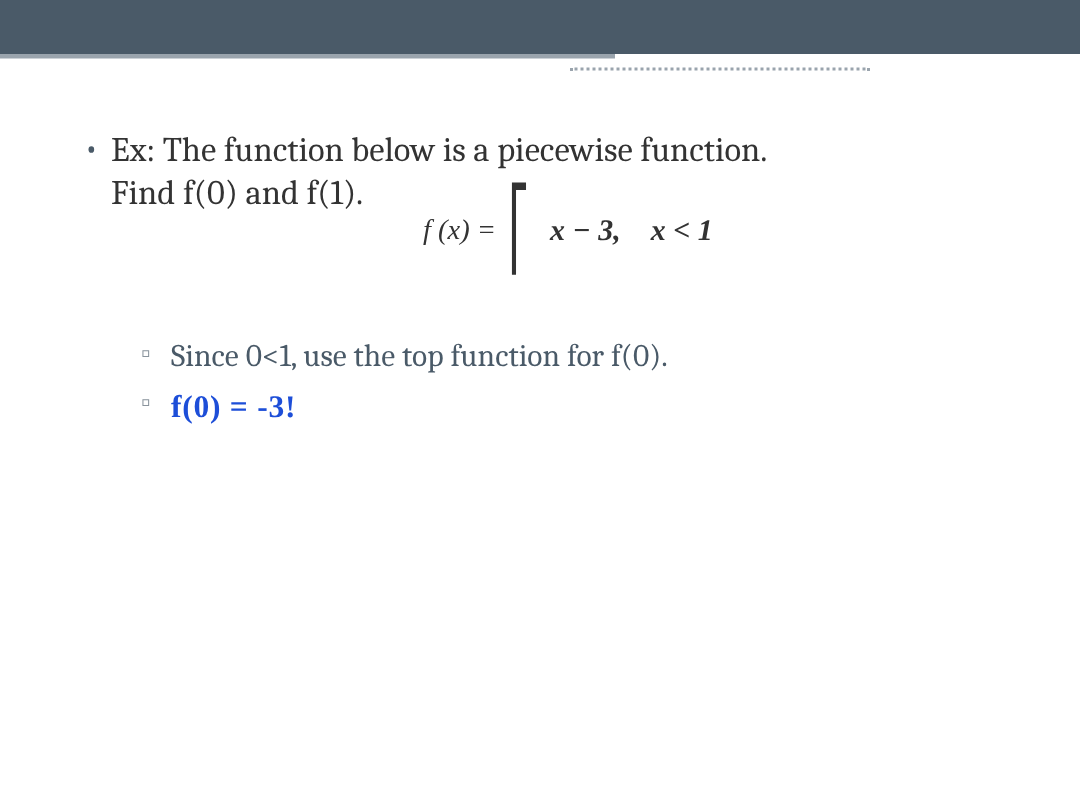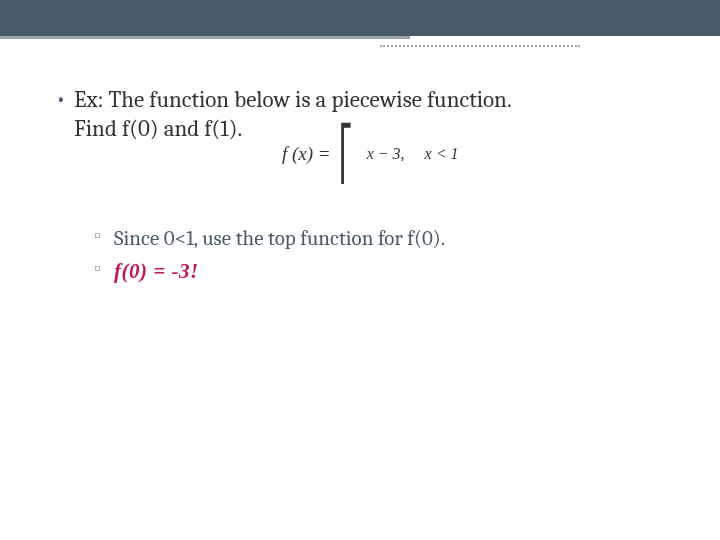--- a/index.html
+++ b/index.html
@@ -81,23 +81,22 @@
     content: "▫";
     position: absolute;
     left: 8px;
     top: 0;
     color: #8a949d;
     font-size: 18px;
   }
   .answer {
     font-family: "Copperplate", "Georgia", serif;
     font-weight: bold;
-    color: #be185d;
+    color: #1d4ed8;
     letter-spacing: 0.5px;
-    font-style: italic;
   }
   .spacer { height: 24px; }
   .eq-wrap {
     position: absolute;
     top: 42px;
     left: 208px;
     font-family: "Times New Roman", serif;
     font-size: 19px;
     display: flex;
     align-items: center;
@@ -114,21 +113,22 @@
     transform: scaleX(0.55);
     margin: 0 -2px 0 2px;
   }
   table.cases {
     border-collapse: collapse;
   }
   table.cases td {
     padding: 1px 10px;
     font-style: italic;
     white-space: pre;
-    font-size: 16px;
+    font-size: 20px;
+    font-weight: bold;
   }
   table.cases td.cond { font-style: italic; }
 </style>
 </head>
 <body>
 
 <div class="slide">
 
   <div class="header-band"></div>
   <div class="rule-thick"></div>

